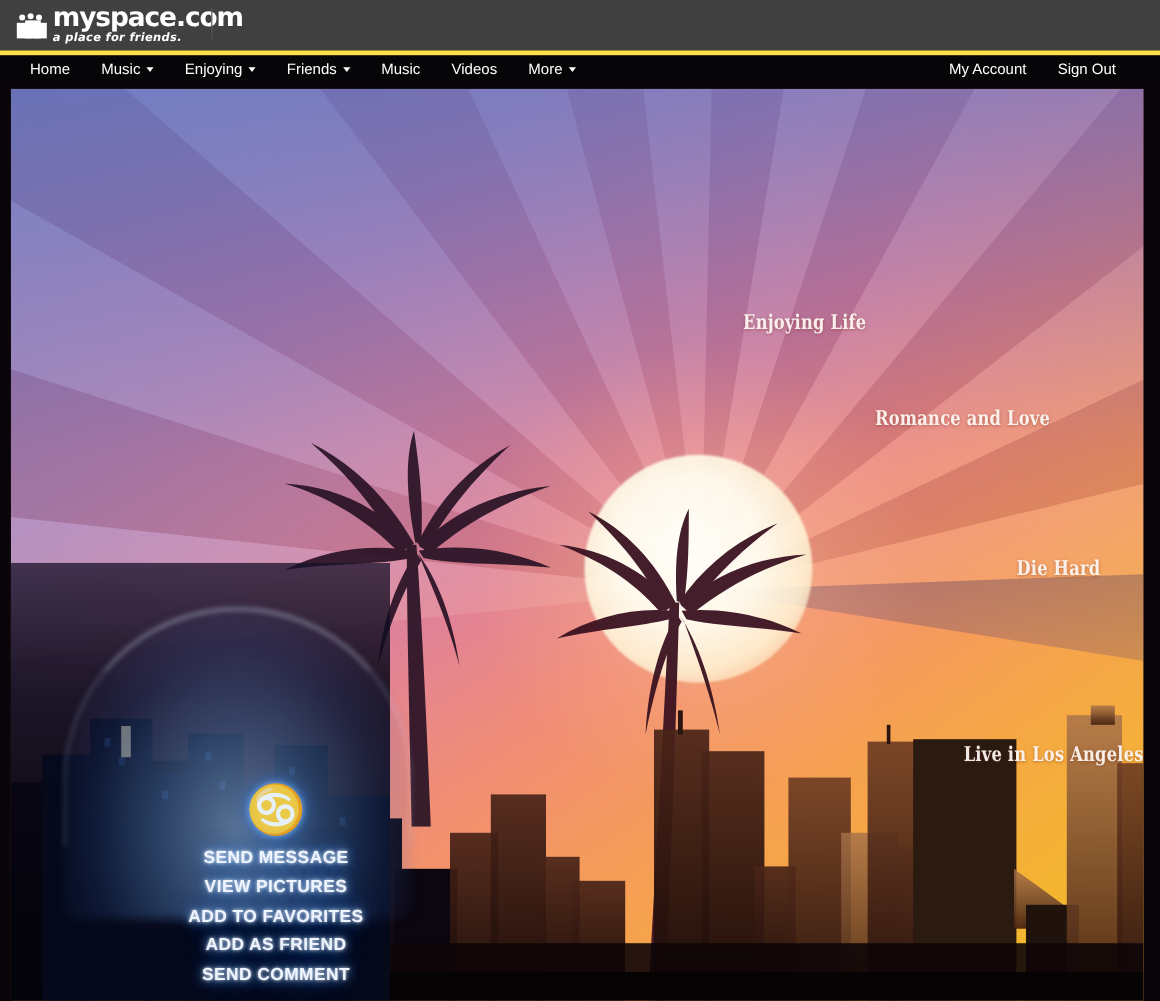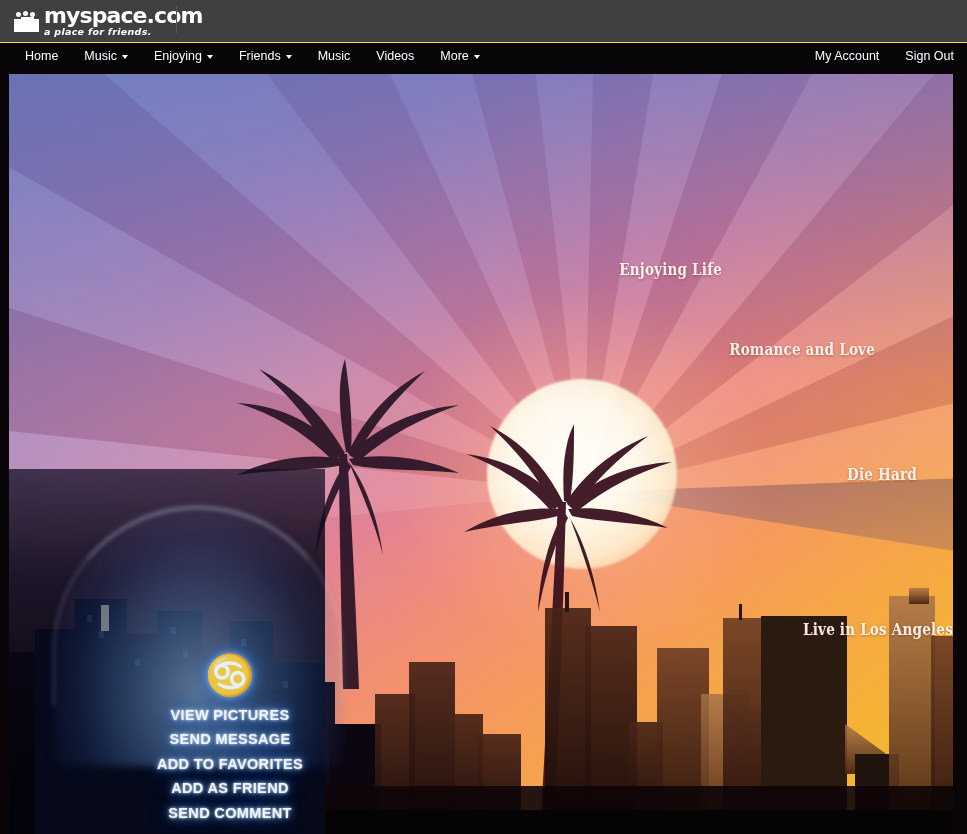--- a/index.html
+++ b/index.html
@@ -69,26 +69,26 @@
     width: 1px; height: 27px;
     background: #555;
   }
 
   
   #nav-bar {
     position: absolute;
     left: 0; top: 42px;
     width: 967px; height: 28px;
     background: #060608;
-    border-top: 1px solid #fde047;
+    border-top: 4px solid #fde047;
     display: flex;
     align-items: center;
   }
   #nav-left { display: flex; align-items: center; padding-left: 12px; }
-  #nav-right { display: flex; align-items: center; margin-left: auto; padding-right: 0; }
+  #nav-right { display: flex; align-items: center; margin-left: auto; padding-right: 24px; }
   .nav-item {
     color: #ffffff;
     font-size: 12.5px;
     padding: 0 13px;
     cursor: pointer;
     white-space: nowrap;
     line-height: 27px;
     display: flex;
     align-items: center;
   }
@@ -512,22 +512,22 @@
         <rect x="66" y="46" width="8" height="26" fill="#d9cfae" opacity="0.55"></rect>
       </svg>
     </div>
 
     <div id="name-arc"></div>
     <div id="name-arc-rim"></div>
 
     <div id="zodiac">♋</div>
 
     <div id="action-links">
+      <a class="action-link" href="#">SEND MESSAGE</a>
       <a class="action-link" href="#">VIEW PICTURES</a>
-      <a class="action-link" href="#">SEND MESSAGE</a>
       <a class="action-link" href="#">ADD TO FAVORITES</a>
       <a class="action-link" href="#">ADD AS FRIEND</a>
       <a class="action-link" href="#">SEND COMMENT</a>
     </div>
 
     <div class="interest" style="left:0; top:185px; width:713px; text-align:right;">Enjoying Life</div>
     <div class="interest" style="left:0; top:265px; width:866px; text-align:right;">Romance and Love</div>
     <div class="interest" style="left:0; top:390px; width:908px; text-align:right;">Die Hard</div>
     <div class="interest" style="left:0; top:545px; width:944px; text-align:right; padding-right:0;">Live in Los Angeles</div>
 

